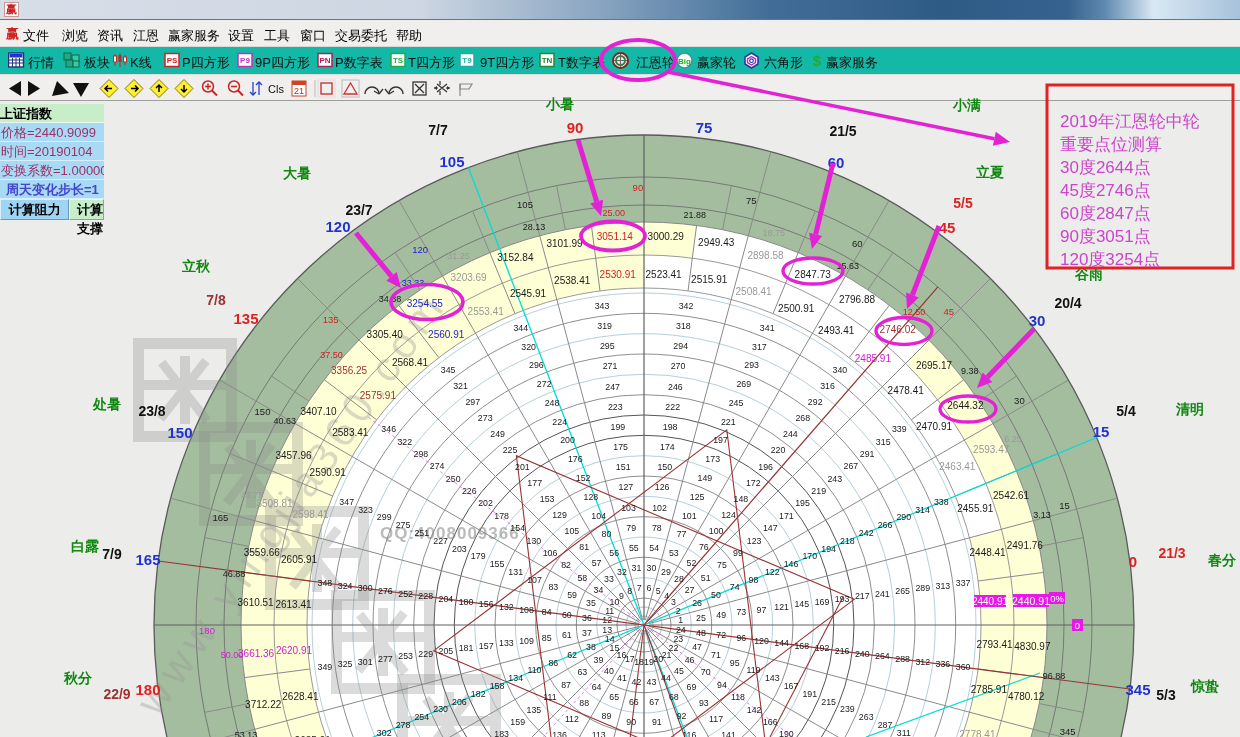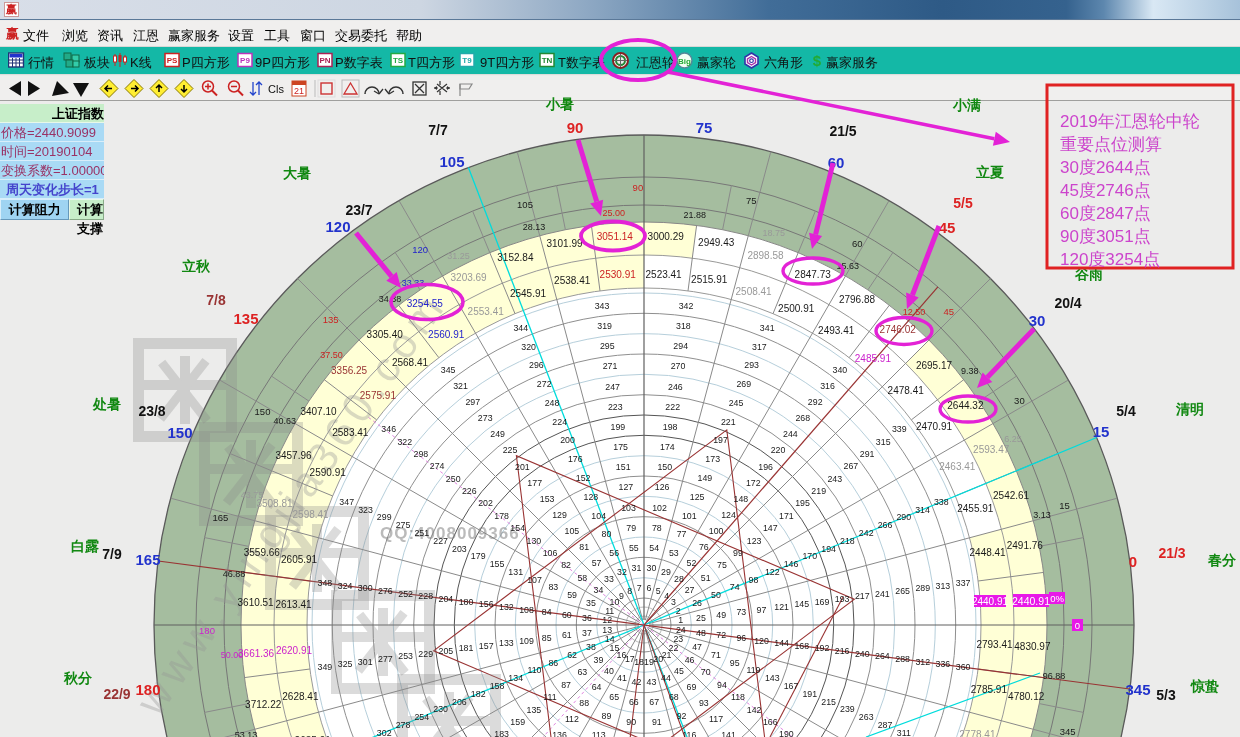--- a/index.html
+++ b/index.html
@@ -12,21 +12,21 @@
 #titlebar .ttext{position:absolute;left:24px;top:3px;white-space:nowrap}
 #menubar{position:absolute;left:0;top:21px;width:1240px;height:26px;background:#f0efee;border-bottom:1px solid #d8d8d6;font-size:13px}
 #menubar .micon{position:absolute;left:6px;top:5px;width:16px;height:16px;color:#cc2222;font-weight:bold;font-size:13px;line-height:16px}
 #menubar span{position:absolute;top:6px;white-space:nowrap}
 #toolbar1{position:absolute;left:0;top:47px;width:1240px;height:28px;background:#14b8a6;border-bottom:1px solid #dddddb;font-size:13px}
 #toolbar1 .t1{position:absolute;top:7px;white-space:nowrap;color:#111}
 #toolbar1 svg{position:absolute;top:5px}
 #toolbar2{position:absolute;left:0;top:76px;width:1240px;height:25px;background:#f0efee;border-bottom:1px solid #9f9f9d}
 #panel{position:absolute;left:0;top:104px;width:104px;z-index:3;font-size:13px}
 #panel .row{width:104px;height:19px;line-height:19px;white-space:nowrap;overflow:hidden}
-#panel .hd{background:#c7eec9;color:#000;text-align:right;border-bottom:1px solid #e8f8e8;font-weight:bold}
+#panel .hd{background:#c7eec9;color:#000;text-align:left;border-bottom:1px solid #e8f8e8;font-weight:bold}
 #panel .pr{background:#a9daf5;color:#993366;font-weight:normal;border-bottom:1px solid #d8eefa;padding-left:1px}
 #panel .pb{background:#a9daf5;color:#4444cc;font-weight:bold;border-bottom:1px solid #d8eefa;padding-left:6px}
 #panel .btns{display:flex;height:21px}
 #panel .b1{width:72px;background:#9fd4f2;border:1px solid #6699bb;border-top-color:#d8eefa;border-left-color:#d8eefa;text-align:center;line-height:19px;font-weight:bold}
 #panel .b2{width:36px;background:#c7eec9;border:1px solid #88aa88;border-top-color:#e8f8e8;border-left-color:#e8f8e8;text-align:right;line-height:19px;font-weight:bold}
 #chartbg{position:absolute;left:0;top:102px;width:1240px;height:635px;background:#ececeb}
 #wheel{position:absolute;left:0;top:0;width:1240px;height:737px;z-index:5;pointer-events:none}
 </style>
 </head>
 <body>

